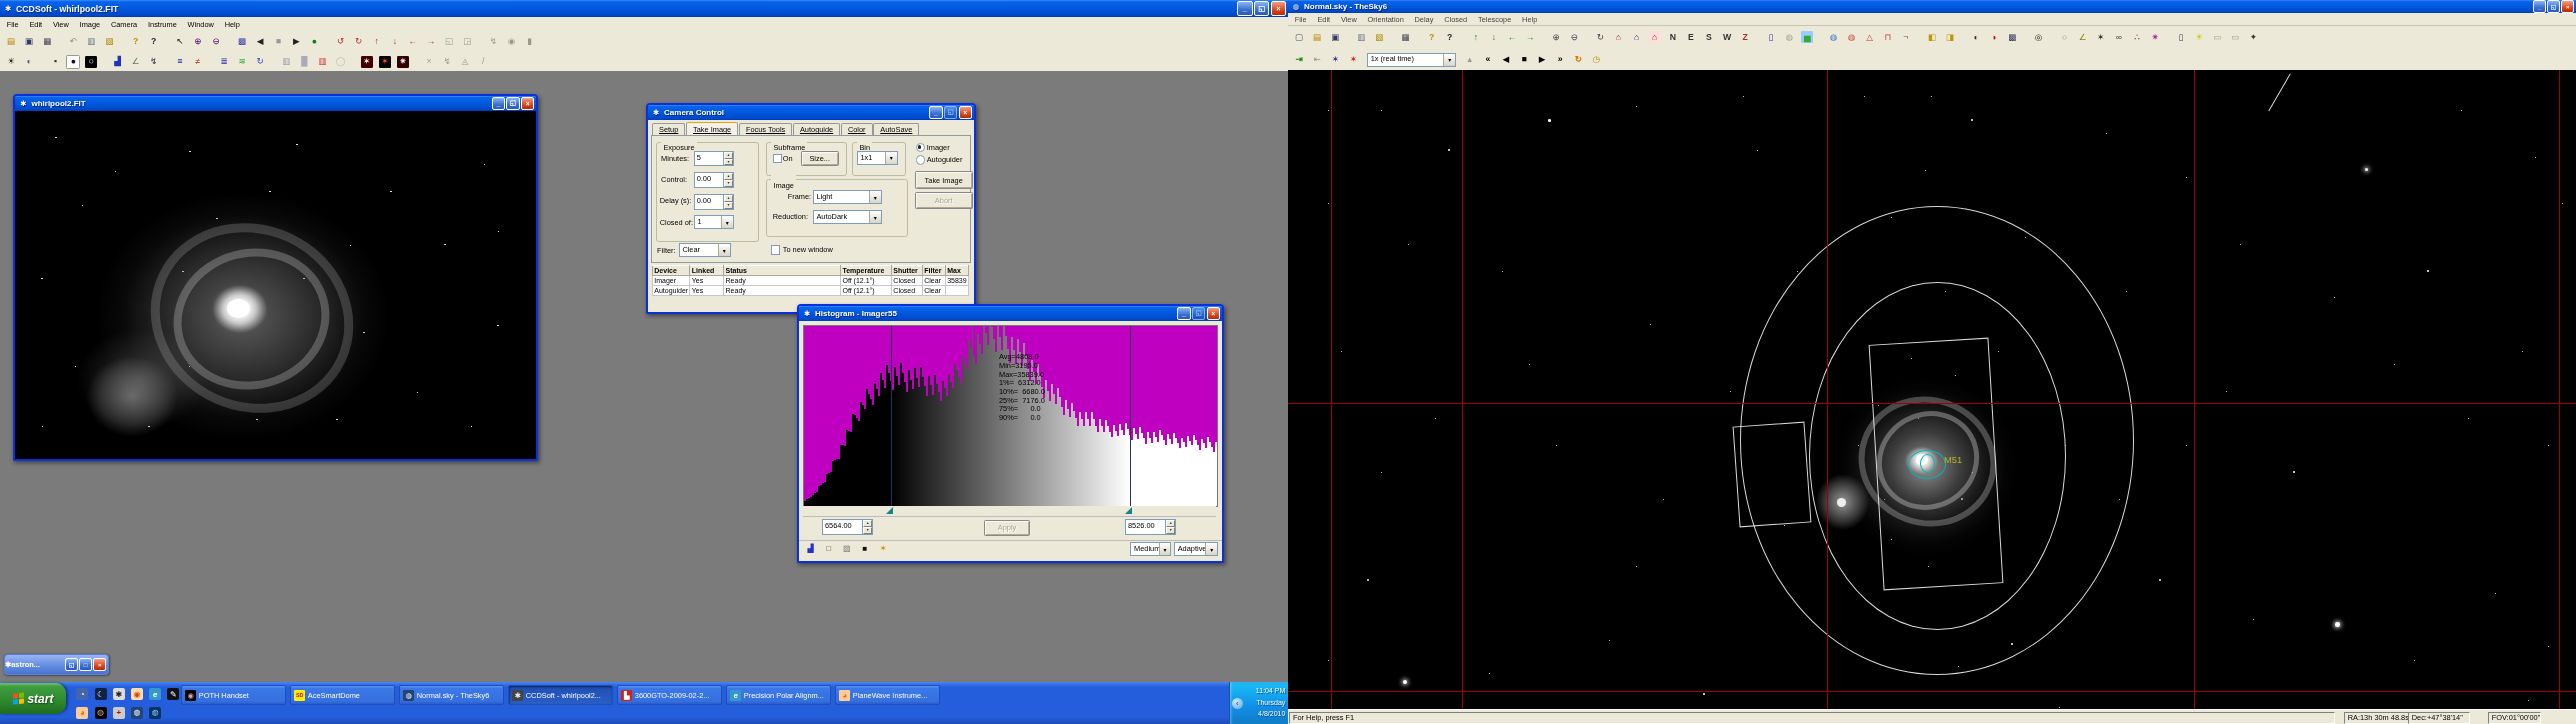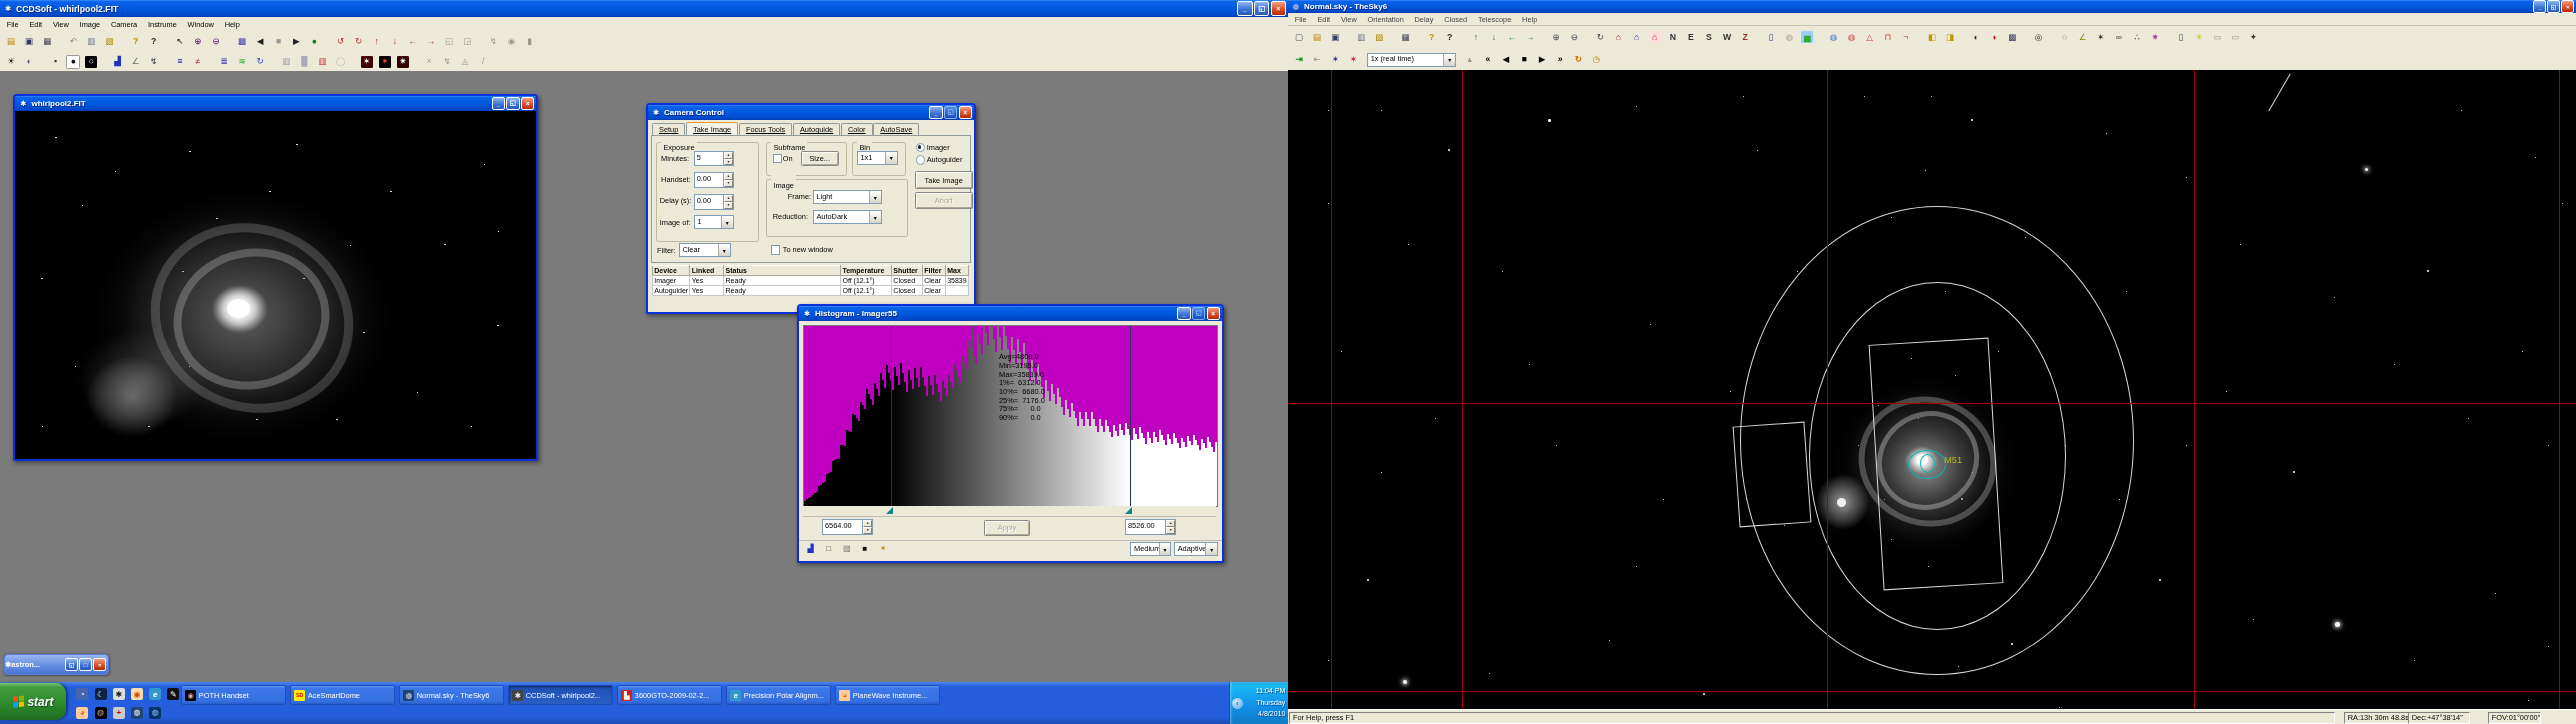--- a/index.html
+++ b/index.html
@@ -88,21 +88,21 @@
   #hist-bottom .tbi{width:13.4px;height:13.4px;font-size:8px;}
   .dd.small{position:static;}
 
   #minimized-window{position:absolute;left:4px;top:654px;width:103px;height:19px;border:1.3px solid #5a7edc;border-radius:4px;
     background:linear-gradient(180deg,#9ab6f0,#5f8ae0 60%,#4a74d0);display:flex;align-items:center;color:#fff;font-weight:bold;box-shadow:0.7px 0.7px 2px rgba(0,0,0,.4);}
   #minimized-window .wbtn{width:10.7px;height:10.7px;font-size:6px;}
 
   
   #taskbar{position:absolute;left:0;bottom:0;width:1288px;height:43px;
     background:linear-gradient(180deg,#4b86ee 0%,#3a77e8 4%,#245edc 12%,#245edc 82%,#1c48ae 100%);}
-  #start-button{position:absolute;left:0;top:1.3px;width:66px;height:37px;border-radius:0 10.7px 10.7px 0;
+  #start-button{position:absolute;left:0;top:1.3px;width:66px;height:31px;border-radius:0 10.7px 10.7px 0;
     background:linear-gradient(180deg,#7bbf6f 0%,#3f9c3f 12%,#2f8b2f 55%,#1f6b1f 100%);
     display:flex;align-items:center;justify-content:center;gap:3.4px;color:#fff;font-size:12px;font-style:italic;font-weight:bold;
     text-shadow:0.7px 1.3px 1.3px #144214;box-shadow:1.3px 0 2.7px rgba(0,0,0,.4);}
   #win-flag{display:grid;grid-template-columns:5.4px 5.4px;grid-template-rows:5.4px 5.4px;gap:0.7px;transform:skewY(-6deg);}
   #win-flag span{border-radius:0.7px;}
   .ql-row{position:absolute;display:flex;gap:3.4px;}
   .ql{width:14.8px;height:14.8px;display:flex;align-items:center;justify-content:center;}
   .ql .qlg{width:12px;height:12px;border-radius:2px;display:flex;align-items:center;justify-content:center;font-size:8px;}
   #tasks{position:absolute;left:181px;top:3.4px;display:flex;gap:4px;}
   .task{width:105px;height:20px;border-radius:2px;display:flex;align-items:center;gap:2.7px;padding:0 3.4px;box-sizing:border-box;
@@ -403,37 +403,37 @@
             <span class="gbl">Exposure</span>
           </div>
           <span class="lbl" style="left:9.4px;top:17.4px;">Minutes:</span>
           <span class="spigrp" style="left:42px;top:14.8px;">
             <span class="val" style="width:24px;">5</span>
             <span class="spins">
                 <span class="sb">▴</span>
                 <span class="sb">▾</span>
               </span>
           </span>
-          <span class="lbl" style="left:9.4px;top:39px;">Handset:</span>
+          <span class="lbl" style="left:9.4px;top:39px;">Control:</span>
           <span class="spigrp" style="left:42px;top:36px;">
             <span class="val" style="width:24px;">0.00</span>
             <span class="spins">
                 <span class="sb">▴</span>
                 <span class="sb">▾</span>
               </span>
           </span>
           <span class="lbl" style="left:8px;top:60px;">Delay (s):</span>
           <span class="spigrp" style="left:42px;top:58px;">
             <span class="val" style="width:24px;">0.00</span>
             <span class="spins">
                 <span class="sb">▴</span>
                 <span class="sb">▾</span>
               </span>
           </span>
-          <span class="lbl" style="left:8px;top:82px;">Image of:</span>
+          <span class="lbl" style="left:8px;top:82px;">Closed of:</span>
           <span class="dd" style="left:42px;top:79px;width:38px;">
             <span class="ddv">1</span>
             <span class="dda">▾</span>
           </span>
 
           <div class="gb" style="left:114px;top:5.4px;width:79px;height:32px;">
             <span class="gbl">Subframe</span>
           </div>
           <span class="cb" style="left:121px;top:17.4px;"></span>
           <span class="lbl" style="left:131px;top:17.4px;">On</span>

